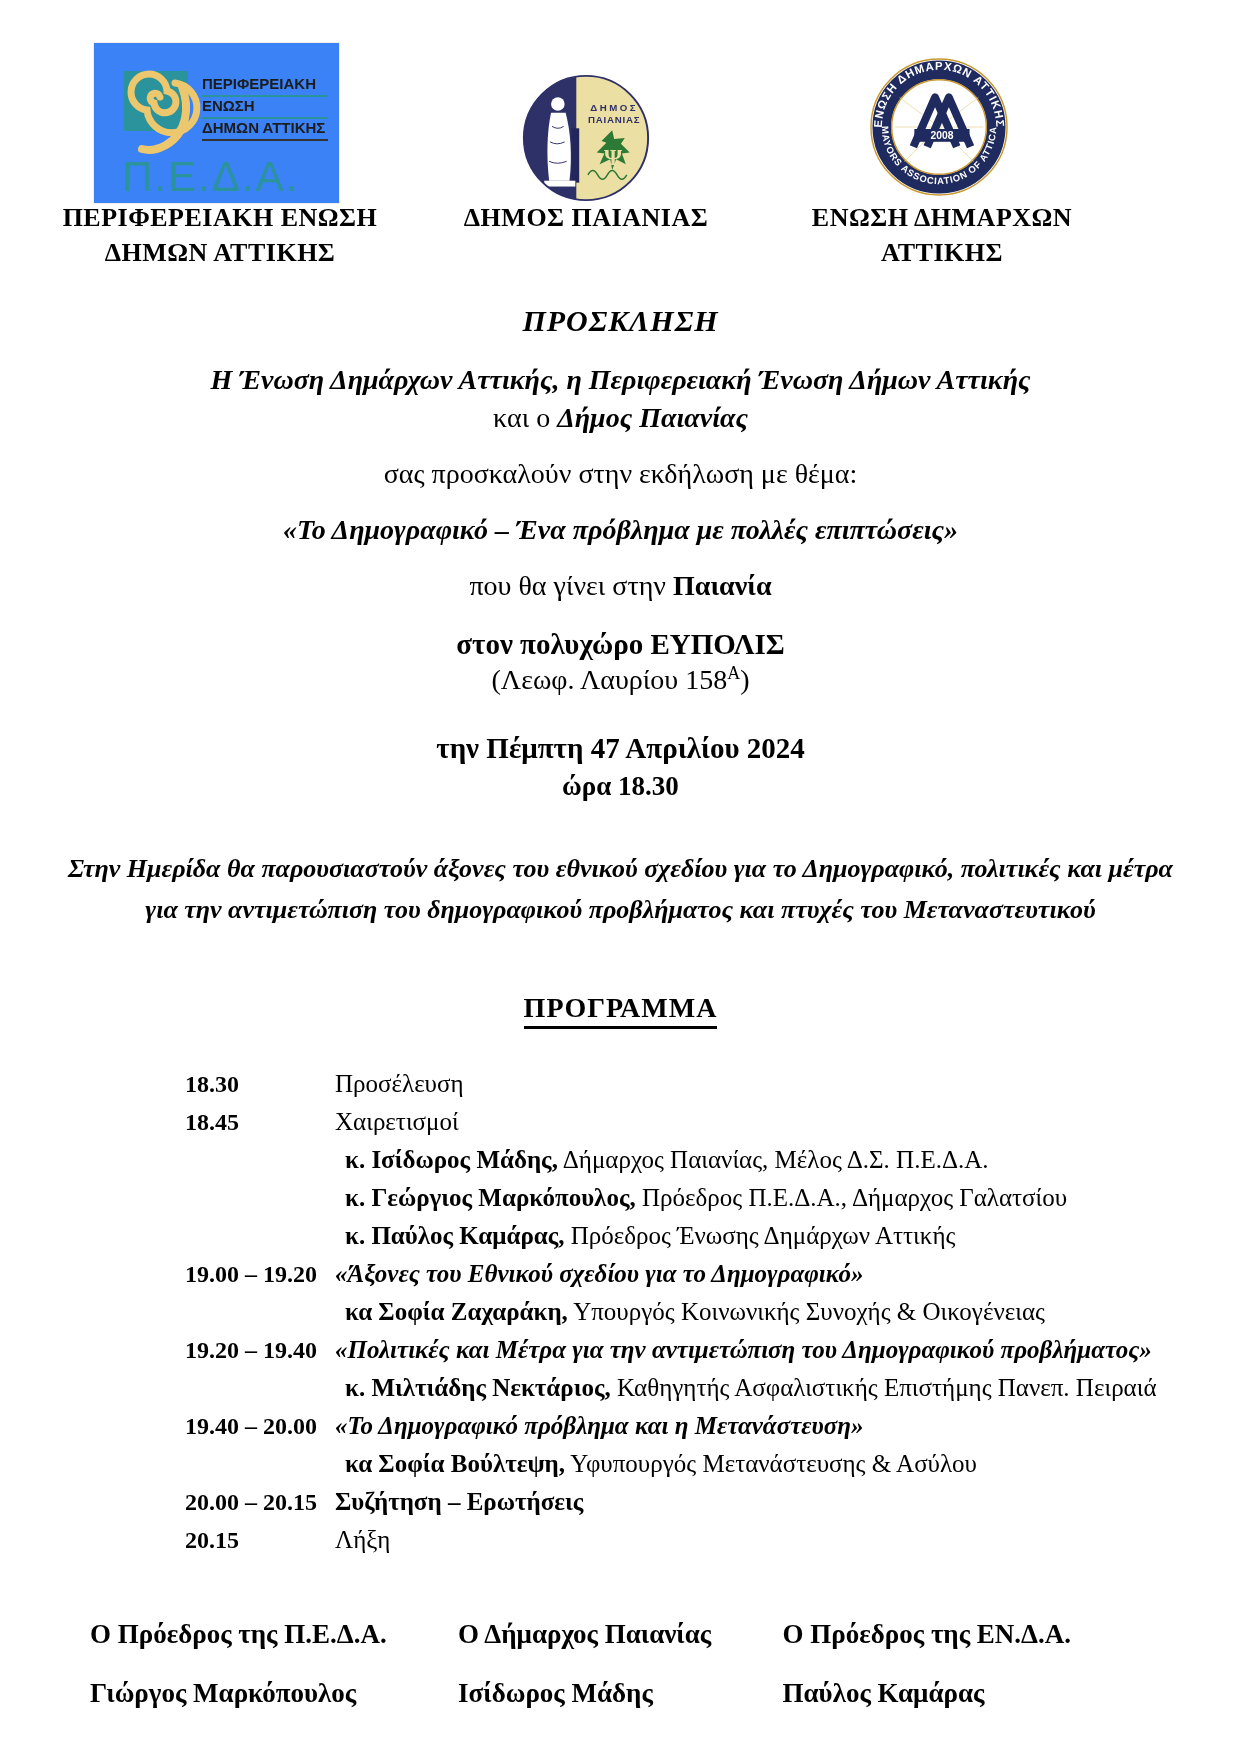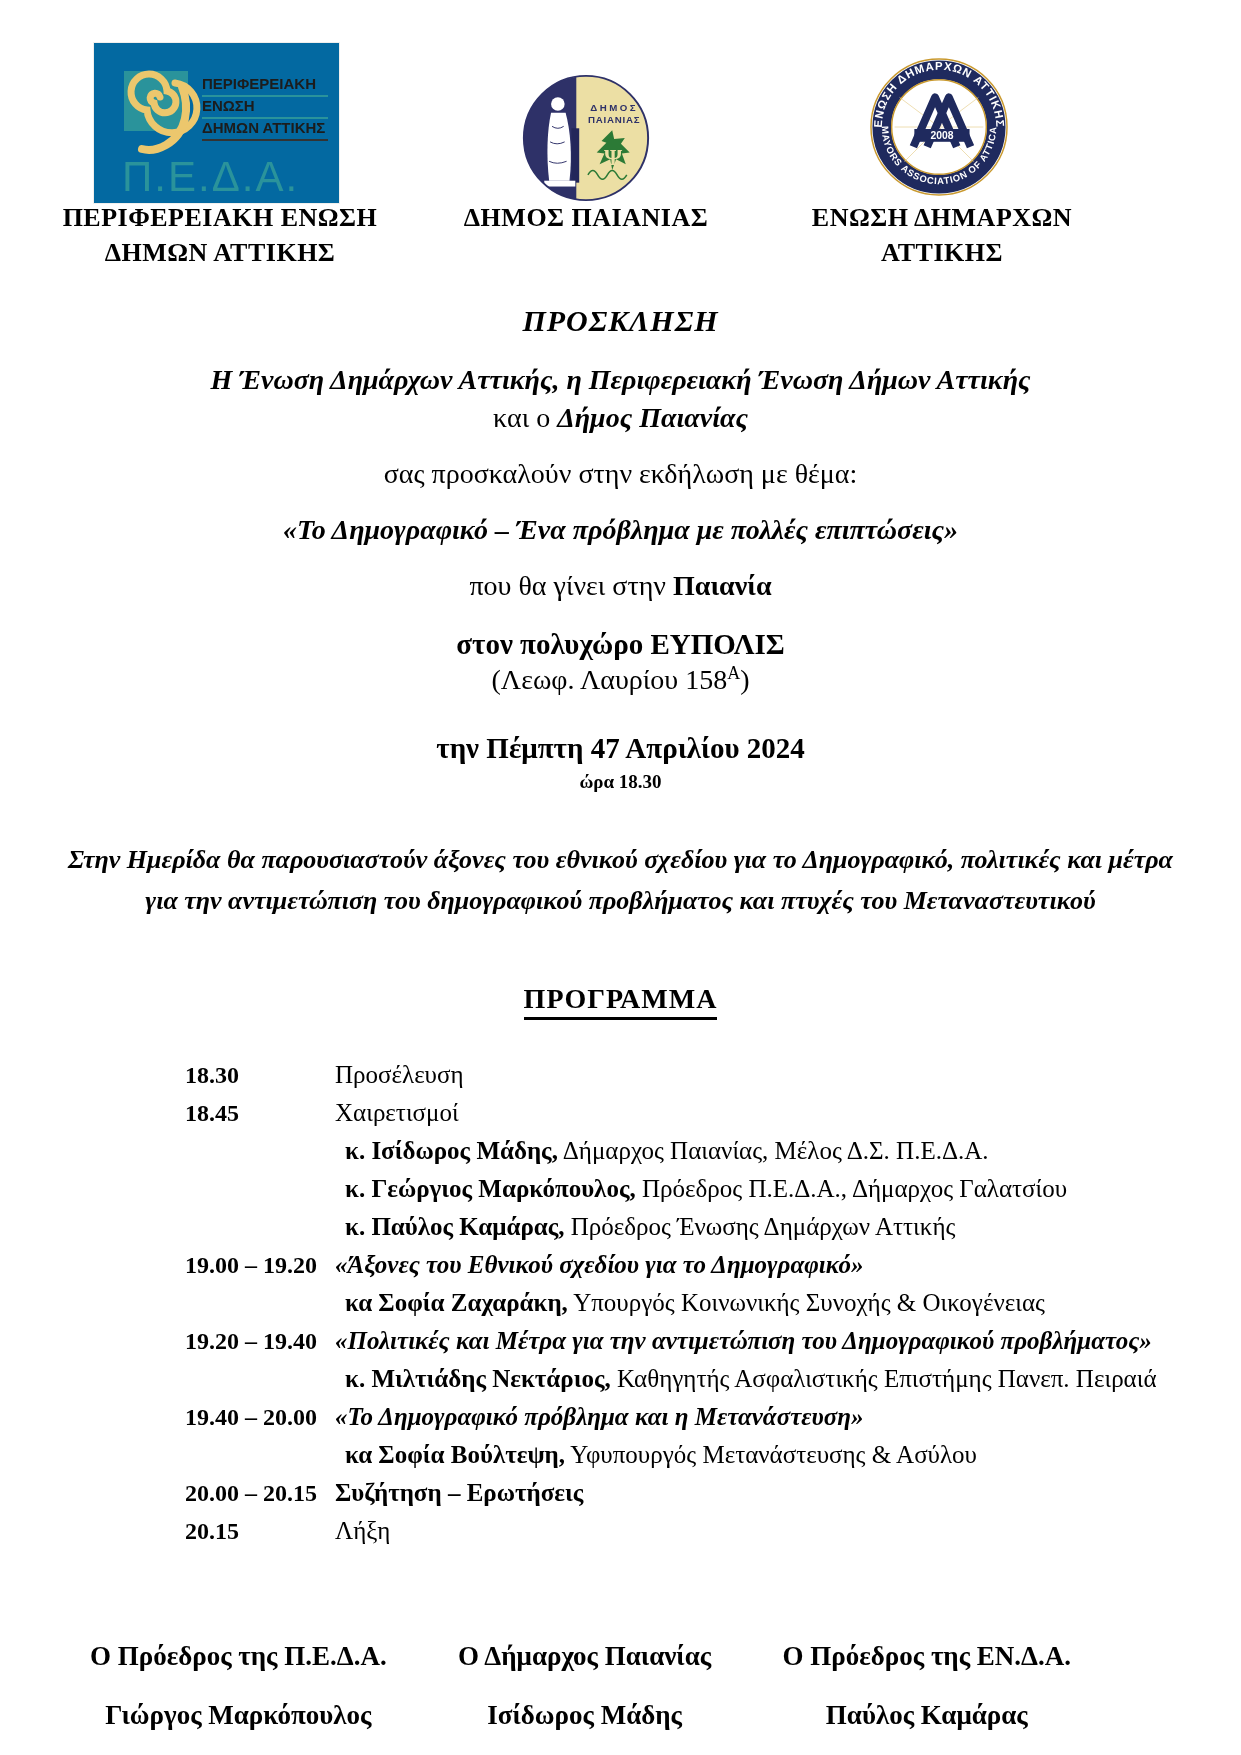--- a/index.html
+++ b/index.html
@@ -8,21 +8,21 @@
     width:1241px;height:1755px;
     background:#ffffff;
     font-family:"Liberation Serif", serif;
     color:#000;
     overflow:hidden;
   }
   
   .header{position:relative;height:290px;}
   .peda-box{
     position:absolute;left:93px;top:42px;width:245px;height:160px;
-    background:#0369a1;border:1px solid #f0efed;
+    background:#3b82f6;border:1px solid #f0efed;
   }
   .paiania-box{position:absolute;left:520px;top:72px;width:132px;height:132px;}
   .mayors-box{position:absolute;left:870px;top:58px;width:138px;height:138px;}
   .org-caption{
     position:absolute;top:200px;width:330px;
     text-align:center;font-weight:bold;font-size:26px;line-height:35px;
     letter-spacing:0.5px;
   }
   .org1{left:55px;}
   .org2{left:421px;}
@@ -35,21 +35,21 @@
   .hosts2 .plain{font-style:normal;font-weight:normal;}
   .hosts2 .bold-ital{font-weight:bold;font-style:italic;}
   .invite-line{margin-top:24px;font-size:28px;}
   .theme-line{margin-top:24px;font-size:28px;font-weight:bold;font-style:italic;}
   .where-line{margin-top:24px;font-size:28px;}
   .where-line .bold{font-weight:bold;}
   .venue-line{margin-top:26px;font-size:29px;font-weight:bold;}
   .addr-line{margin-top:2px;font-size:28px;}
   .addr-line sup{font-size:18px;}
   .date-line{margin-top:36px;font-size:29px;font-weight:bold;}
-  .time-line{margin-top:6px;font-size:19px;font-weight:bold;}
+  .time-line{margin-top:6px;font-size:27px;font-weight:bold;}
   .desc{
     margin:46px auto 0;width:1180px;
     font-size:26px;font-weight:bold;font-style:italic;line-height:41px;
     text-align:center;
   }
   
   .prog-head-wrap{text-align:center;margin-top:62px;}
   .prog-head{
     display:inline-block;font-size:28px;font-weight:bold;letter-spacing:1px;
     border-bottom:3px solid #000;padding-bottom:2px;
@@ -60,21 +60,21 @@
   .ptext{font-size:25px;}
   .ptext.speaker{padding-left:10px;}
   .ptext .pbold{font-weight:bold;}
   .ptext.title{font-weight:bold;font-style:italic;}
   .ptext.bold{font-weight:bold;}
   
   .signatures{
     display:flex;justify-content:space-between;
     margin-top:64px;padding:0 170px 0 90px;
   }
-  .sig-col{text-align:center;margin-top:31px;}
+  .sig-col{text-align:left;}
   .sig-title{font-size:27px;font-weight:bold;}
   .sig-name{font-size:27px;font-weight:bold;margin-top:28px;}
 </style>
 </head>
 <body>
 
 <div class="page">
 
   <div class="header">
 

